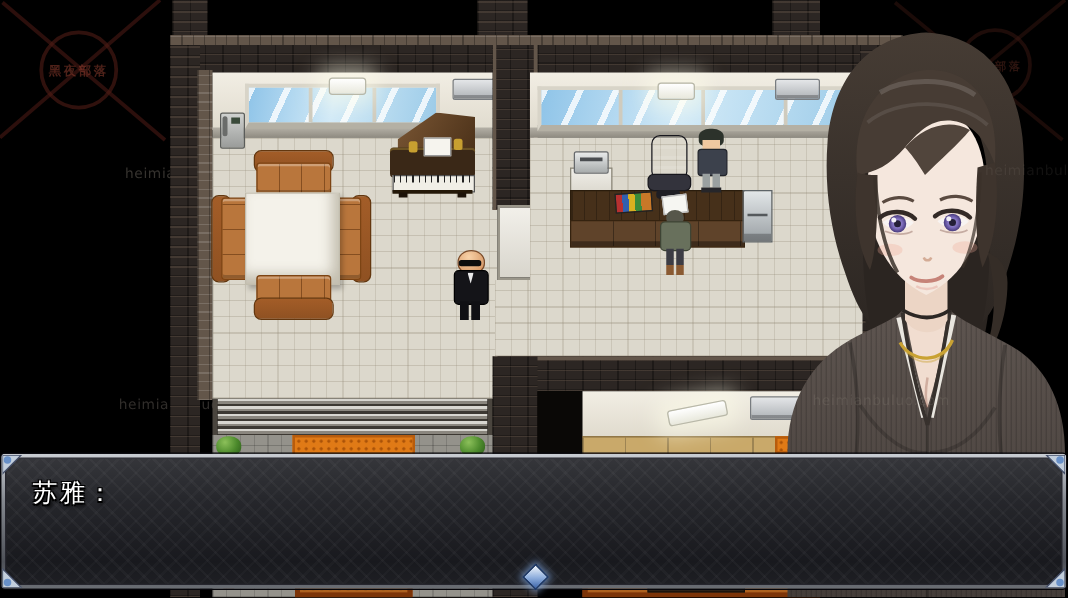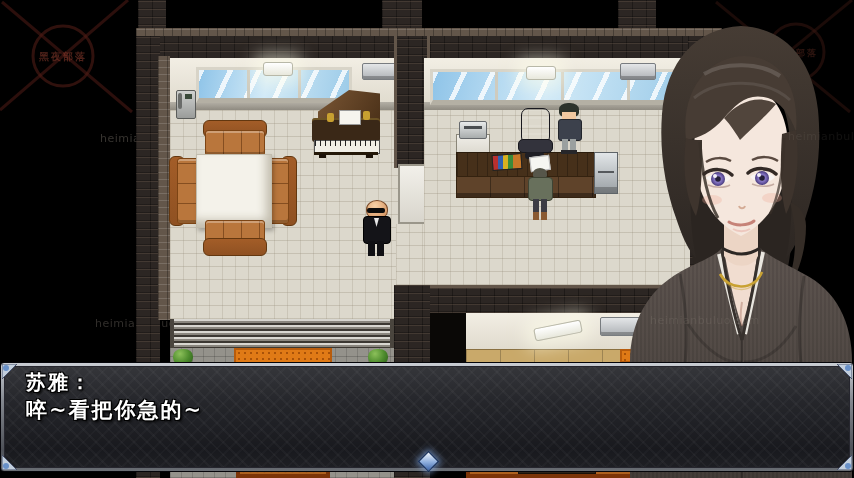--- a/index.html
+++ b/index.html
@@ -47,23 +47,23 @@
     background-image:radial-gradient(circle, rgba(140,60,0,.65) 1px, transparent 1.5px);background-size:6px 6px;}
   .wmtext{color:rgba(180,170,158,.14);font-size:11px;letter-spacing:.5px;white-space:nowrap;}
   
   #dialog{left:0;top:362px;width:854px;height:110px;}
   #dialog .frame{position:absolute;inset:0;border:1px solid #05050a;border-radius:4px;
     background:linear-gradient(#c9cdd3,#84888f 35%,#4e5158 80%,#6a6e74);}
   #dialog .inner{position:absolute;inset:4px;border:1px solid #26262e;border-radius:2px;
     background-color:rgba(8,8,12,.76);
     background-image:repeating-linear-gradient(45deg, rgba(255,255,255,.03) 0 2px, transparent 2px 9px),
                      repeating-linear-gradient(-45deg, rgba(255,255,255,.022) 0 2px, transparent 2px 9px);}
-  .dtext{position:absolute;color:#fff;font-weight:bold;font-family:"DejaVu Serif","DejaVu Sans",serif;
+  .dtext{position:absolute;color:#fff;font-weight:normal;font-family:"DejaVu Serif","DejaVu Sans",serif;
     text-shadow:1px 1px 0 #000,-1px -1px 0 #000,1px -1px 0 #000,-1px 1px 0 #000,2px 2px 3px #000;
-    letter-spacing:2px;white-space:nowrap;}
+    letter-spacing:2px;white-space:nowrap;margin-top:12px;}
   .corner{position:absolute;width:16px;height:16px;}
   #cont{position:absolute;left:421px;top:92px;width:13px;height:13px;transform:rotate(45deg);
     background:linear-gradient(135deg,#f2f7fc,#8cacdc 55%,#3c64a8);border:1px solid #1e3a6a;
     box-shadow:0 0 6px 2px rgba(140,180,240,.6);}
 </style>
 </head>
 <body>
 
 <div id="screen">
 
@@ -341,17 +341,16 @@
     </svg>
     <svg class="corner" style="right:2px;bottom:2px;transform:rotate(180deg)">
       <polygon points="0,0 15,0 0,15" fill="#c2cedc" stroke="#46506a" stroke-width="1"></polygon>
         <circle cx="4" cy="4" r="3" fill="#6890c8"></circle>
     </svg>
     <svg class="corner" style="left:2px;bottom:2px;transform:rotate(270deg)">
       <polygon points="0,0 15,0 0,15" fill="#c2cedc" stroke="#46506a" stroke-width="1"></polygon>
         <circle cx="4" cy="4" r="3" fill="#6890c8"></circle>
     </svg>
     <div class="dtext" style="left:26px;top:7px;font-size:20px">苏雅：</div>
-    <div class="dtext" style="left:26px;top:34px;font-size:21px">啐~看把你急的~</div>
     <div id="cont"></div>
   </div>
 
 </div>
 
 </body></html>

